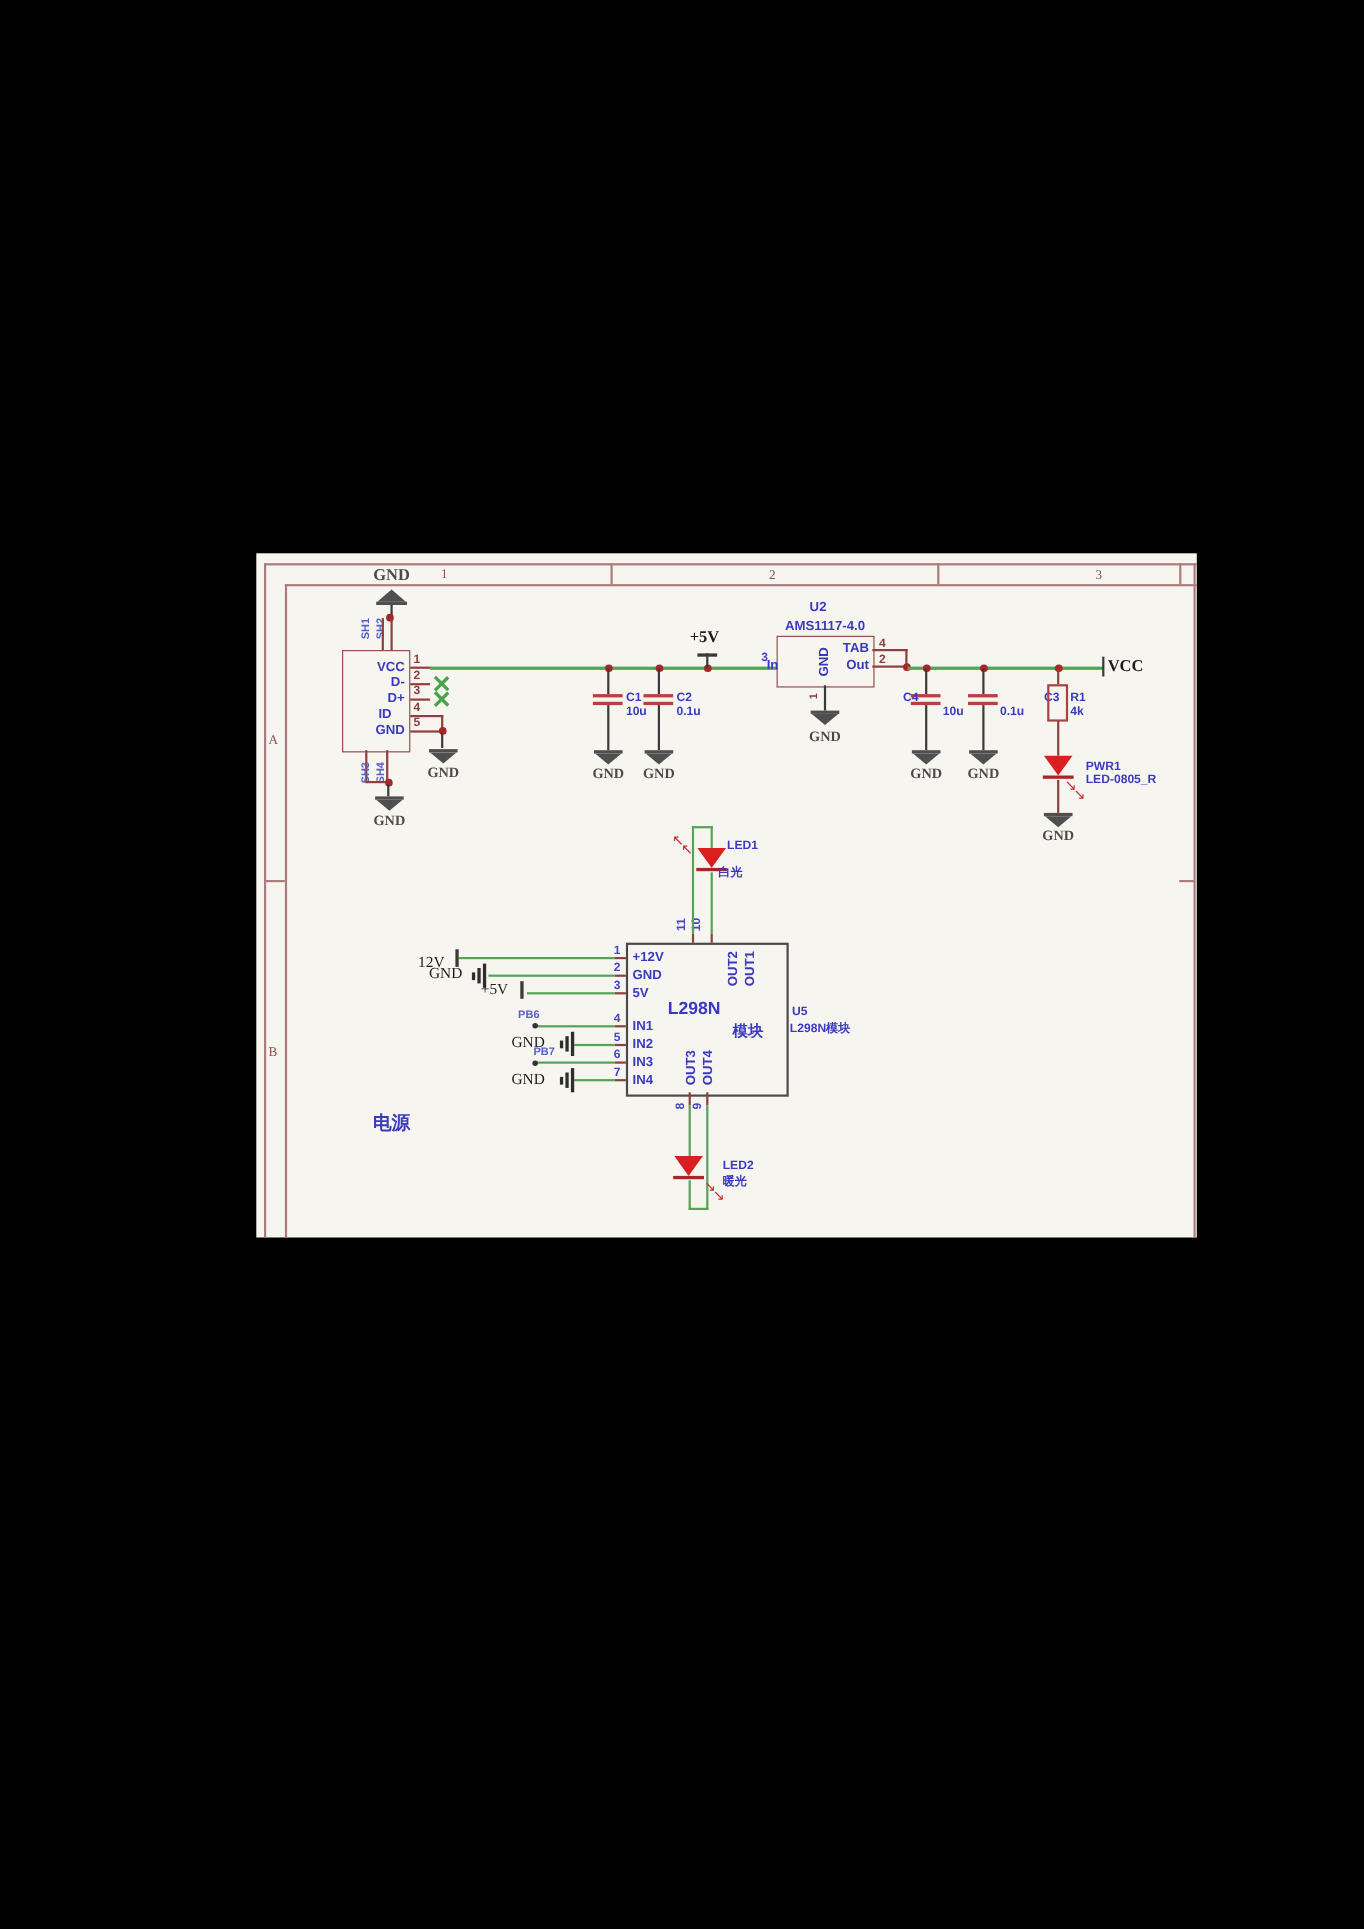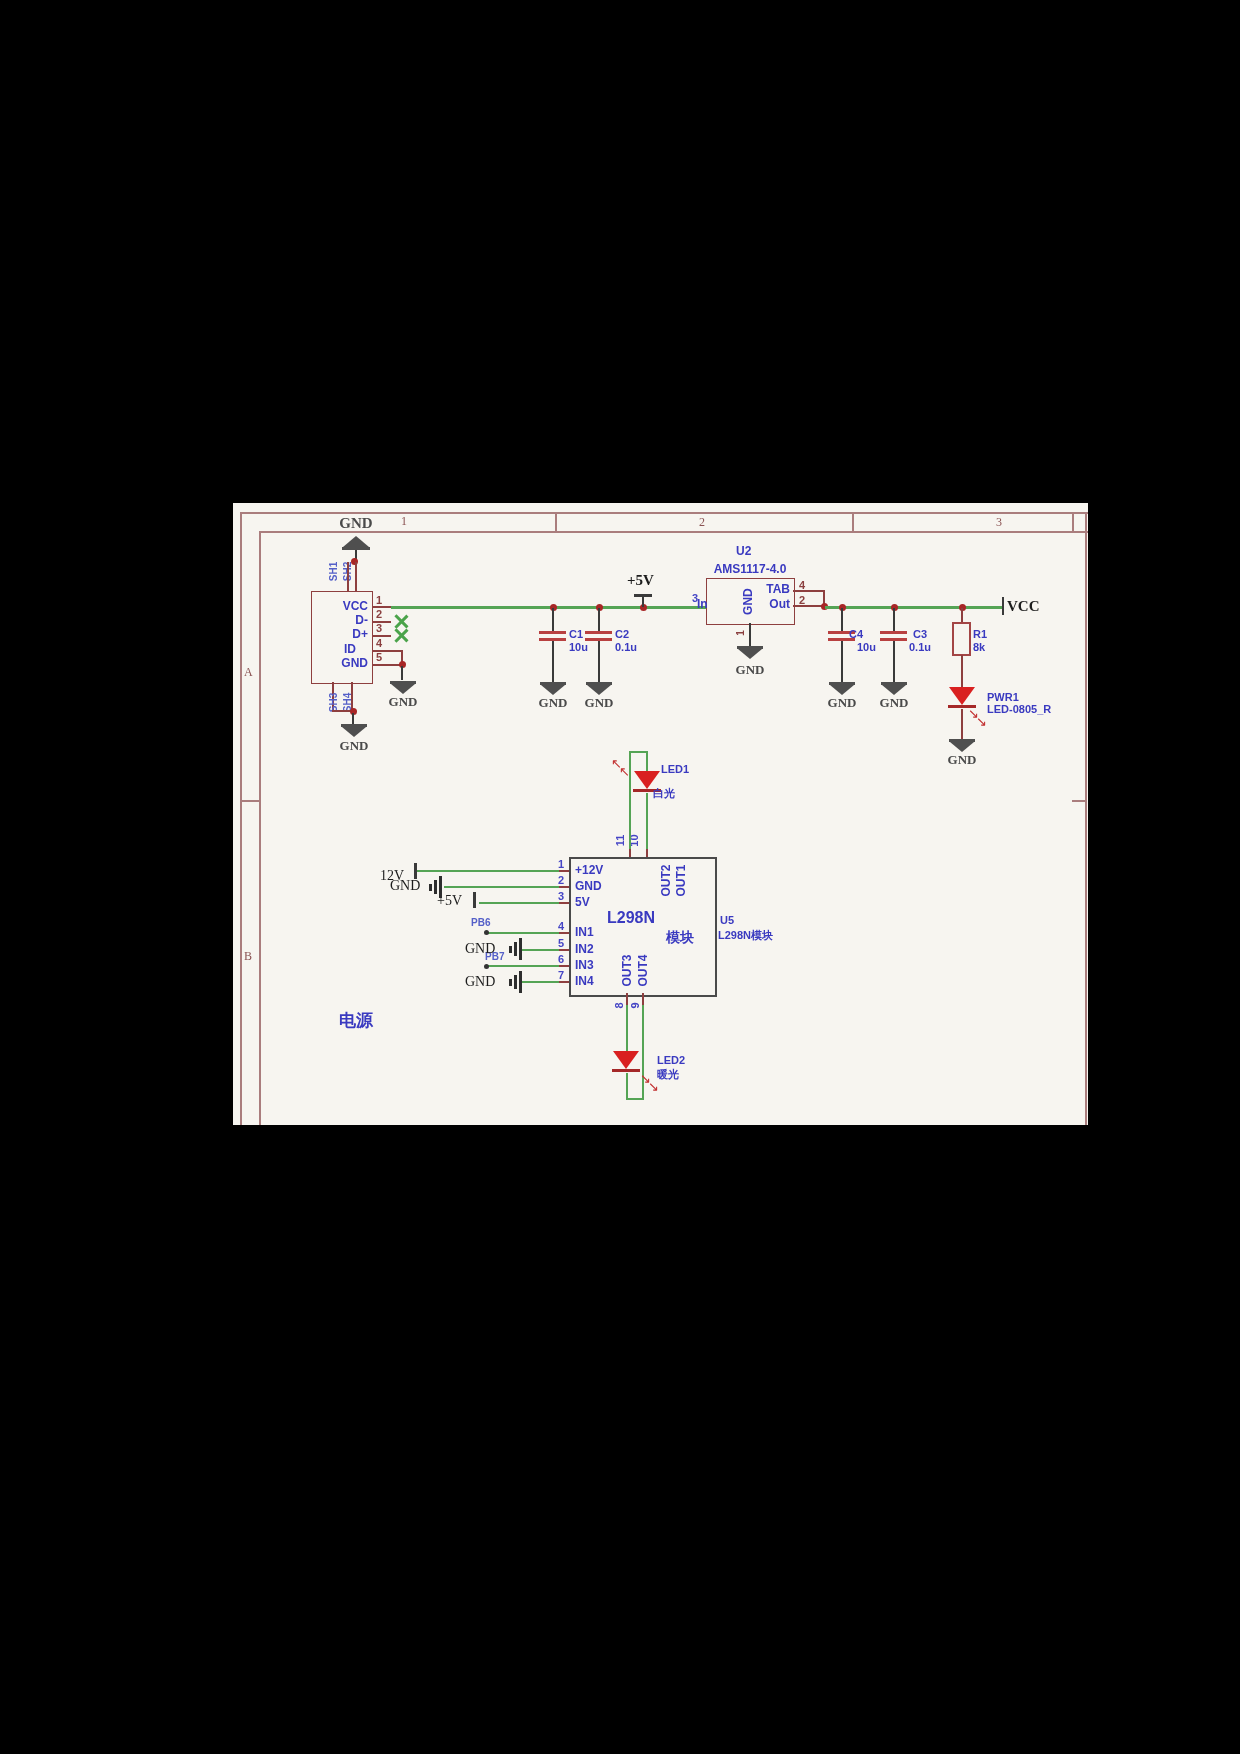--- a/index.html
+++ b/index.html
@@ -174,34 +174,34 @@
   <div class="el dot" style="left:661px;top:104px"></div>
   <div class="el dot" style="left:729px;top:104px"></div>
   <div class="el kw" style="left:769px;top:94px;width:2px;height:18px"></div>
   <div class="el sr15" style="left:774px;top:95px">VCC</div>
 
   <div class="el kw" style="left:608px;top:105px;width:2px;height:23px"></div>
   <div class="el cap" style="left:595px;top:128px"></div>
   <div class="el kw" style="left:608px;top:138px;width:2px;height:41px"></div>
   <div class="el gnd-d" style="left:596px;top:179px"></div>
   <div class="el gt" style="left:585px;top:193px">GND</div>
-  <div class="el bl" style="left:616px;top:125px">C4</div>
+  <div class="el bl" style="left:588px;top:125px">C4</div>
   <div class="el bl" style="left:624px;top:138px">10u</div>
   <div class="el kw" style="left:660px;top:105px;width:2px;height:23px"></div>
   <div class="el cap" style="left:647px;top:128px"></div>
   <div class="el kw" style="left:660px;top:138px;width:2px;height:41px"></div>
   <div class="el gnd-d" style="left:648px;top:179px"></div>
   <div class="el gt" style="left:637px;top:193px">GND</div>
-  <div class="el bl" style="left:680px;top:125px">C3</div>
+  <div class="el bl" style="left:716px;top:125px">C3</div>
   <div class="el bl" style="left:676px;top:138px">0.1u</div>
 
   <div class="el rw" style="left:728px;top:105px;width:2px;height:14px"></div>
   <div class="el res" style="left:719px;top:119px"></div>
   <div class="el bl" style="left:740px;top:125px">R1</div>
-  <div class="el bl" style="left:740px;top:138px">8k</div>
+  <div class="el bl" style="left:740px;top:138px">4k</div>
   <div class="el rw" style="left:728px;top:152px;width:2px;height:32px"></div>
   <div class="el led" style="left:716px;top:184px"></div>
   <div class="el arr" style="left:735px;top:204px">↘</div>
   <div class="el arr" style="left:743px;top:212px">↘</div>
   <div class="el bl" style="left:754px;top:188px">PWR1</div>
   <div class="el bl" style="left:754px;top:200px">LED-0805_R</div>
   <div class="el rw" style="left:728px;top:206px;width:2px;height:30px"></div>
   <div class="el gnd-d" style="left:716px;top:236px"></div>
   <div class="el gt" style="left:705px;top:250px">GND</div>
 

